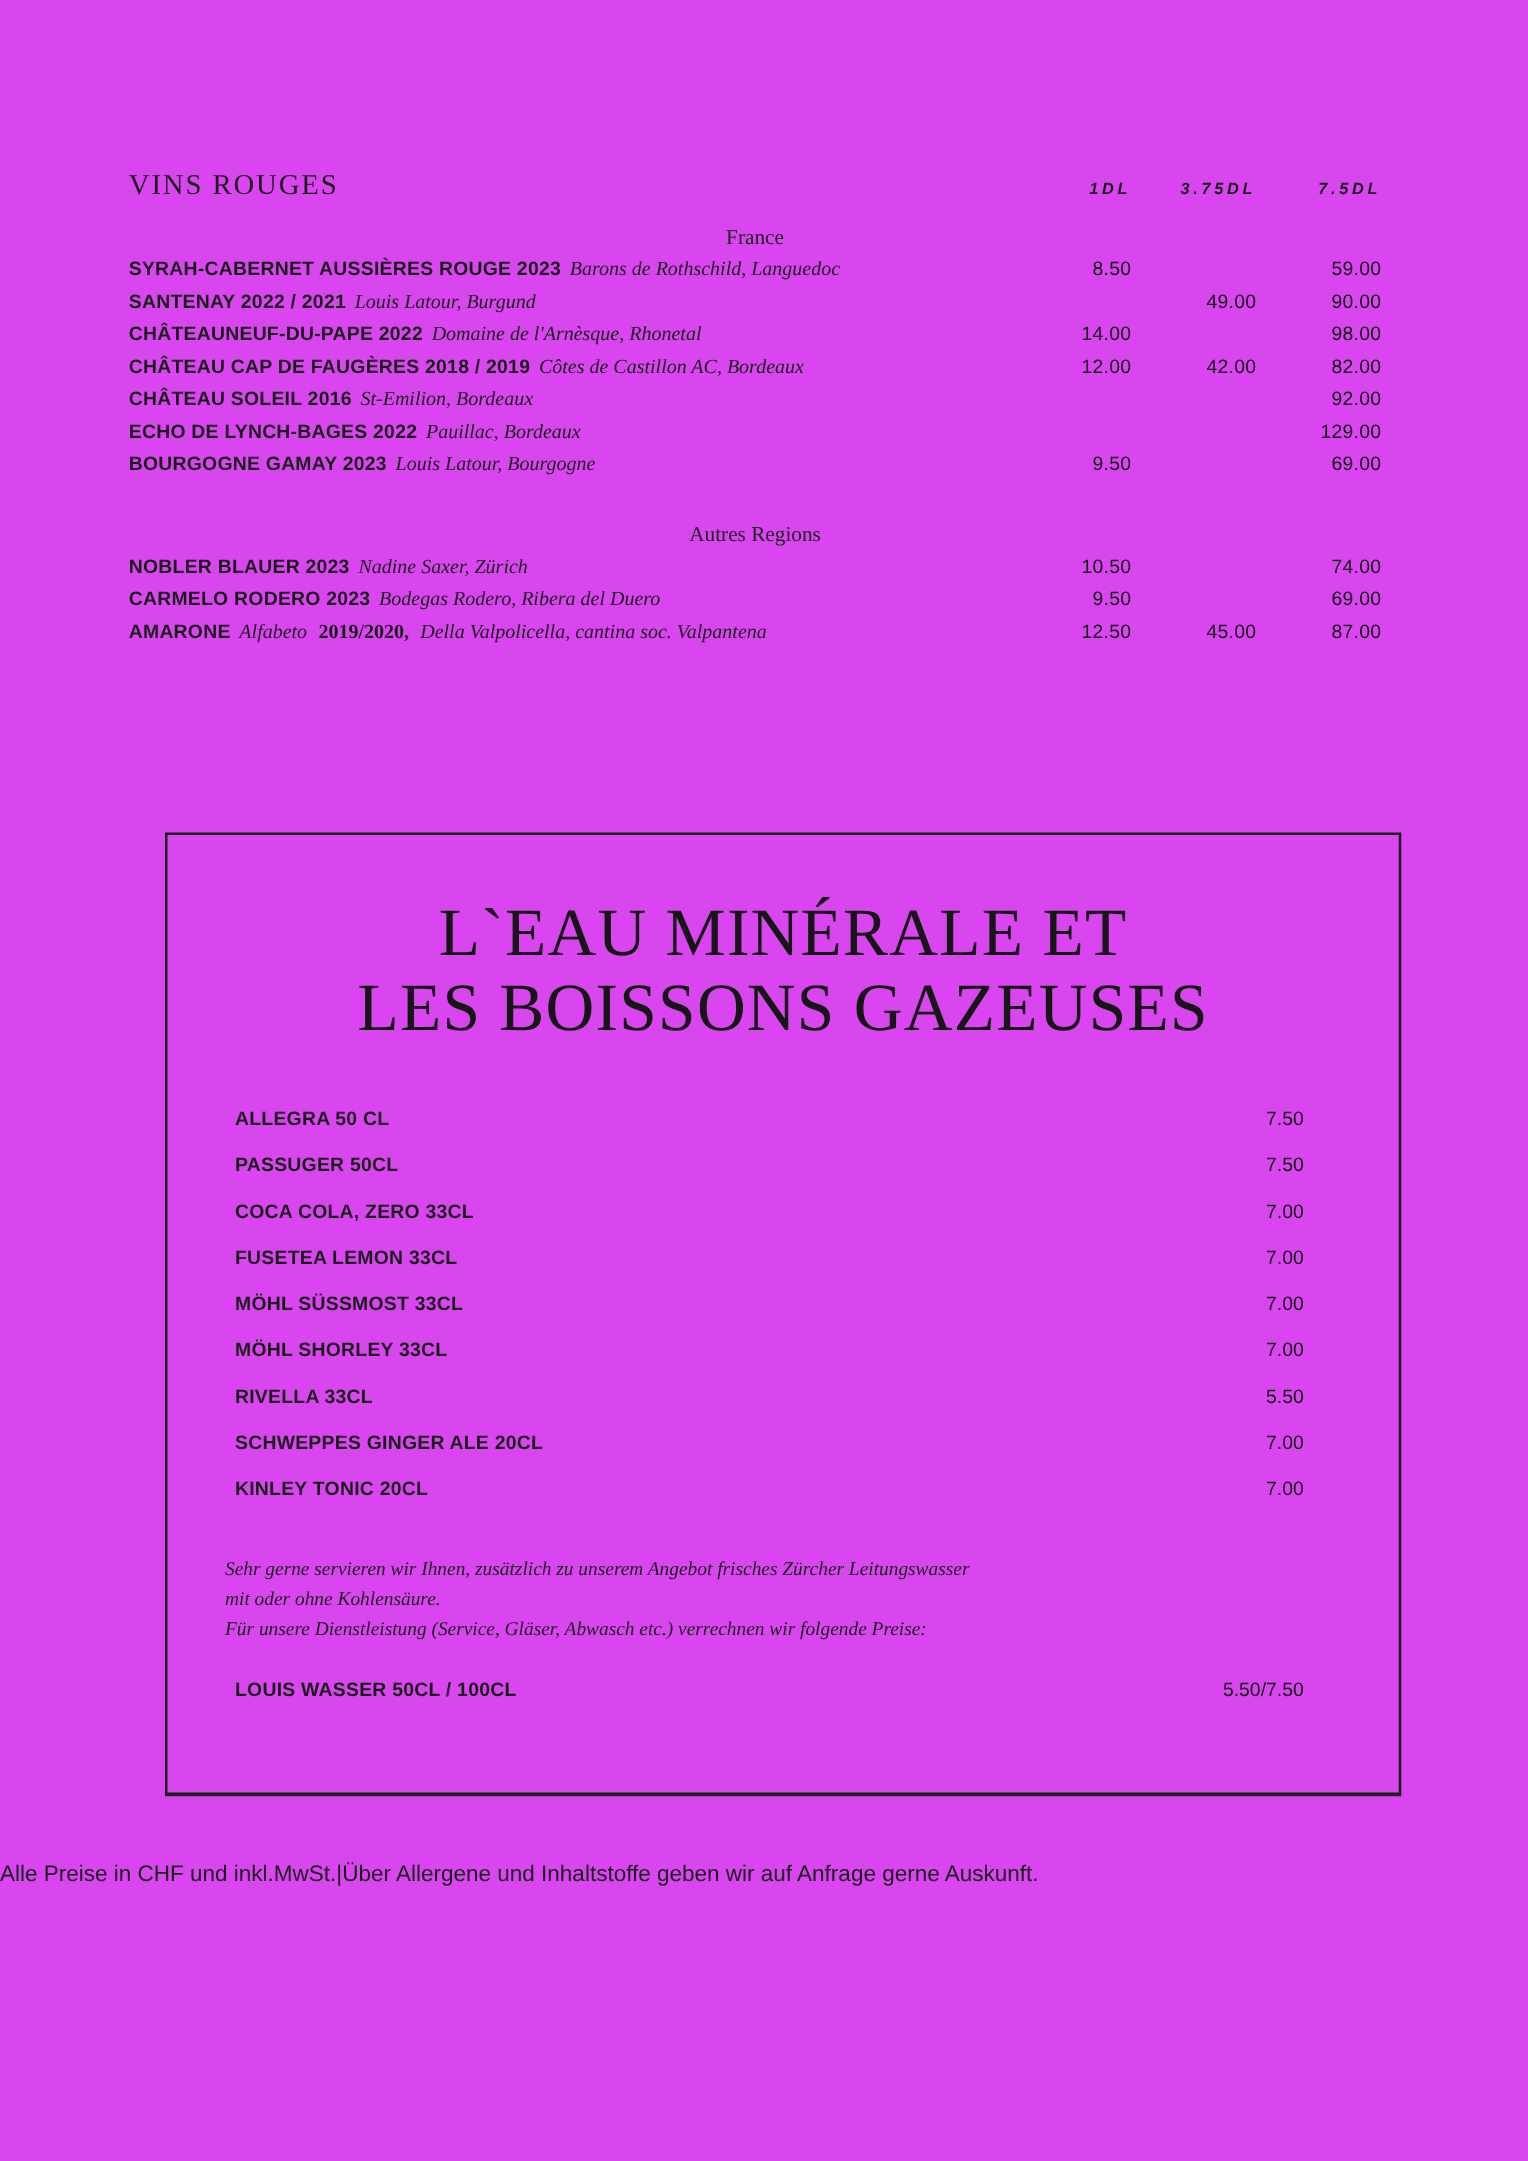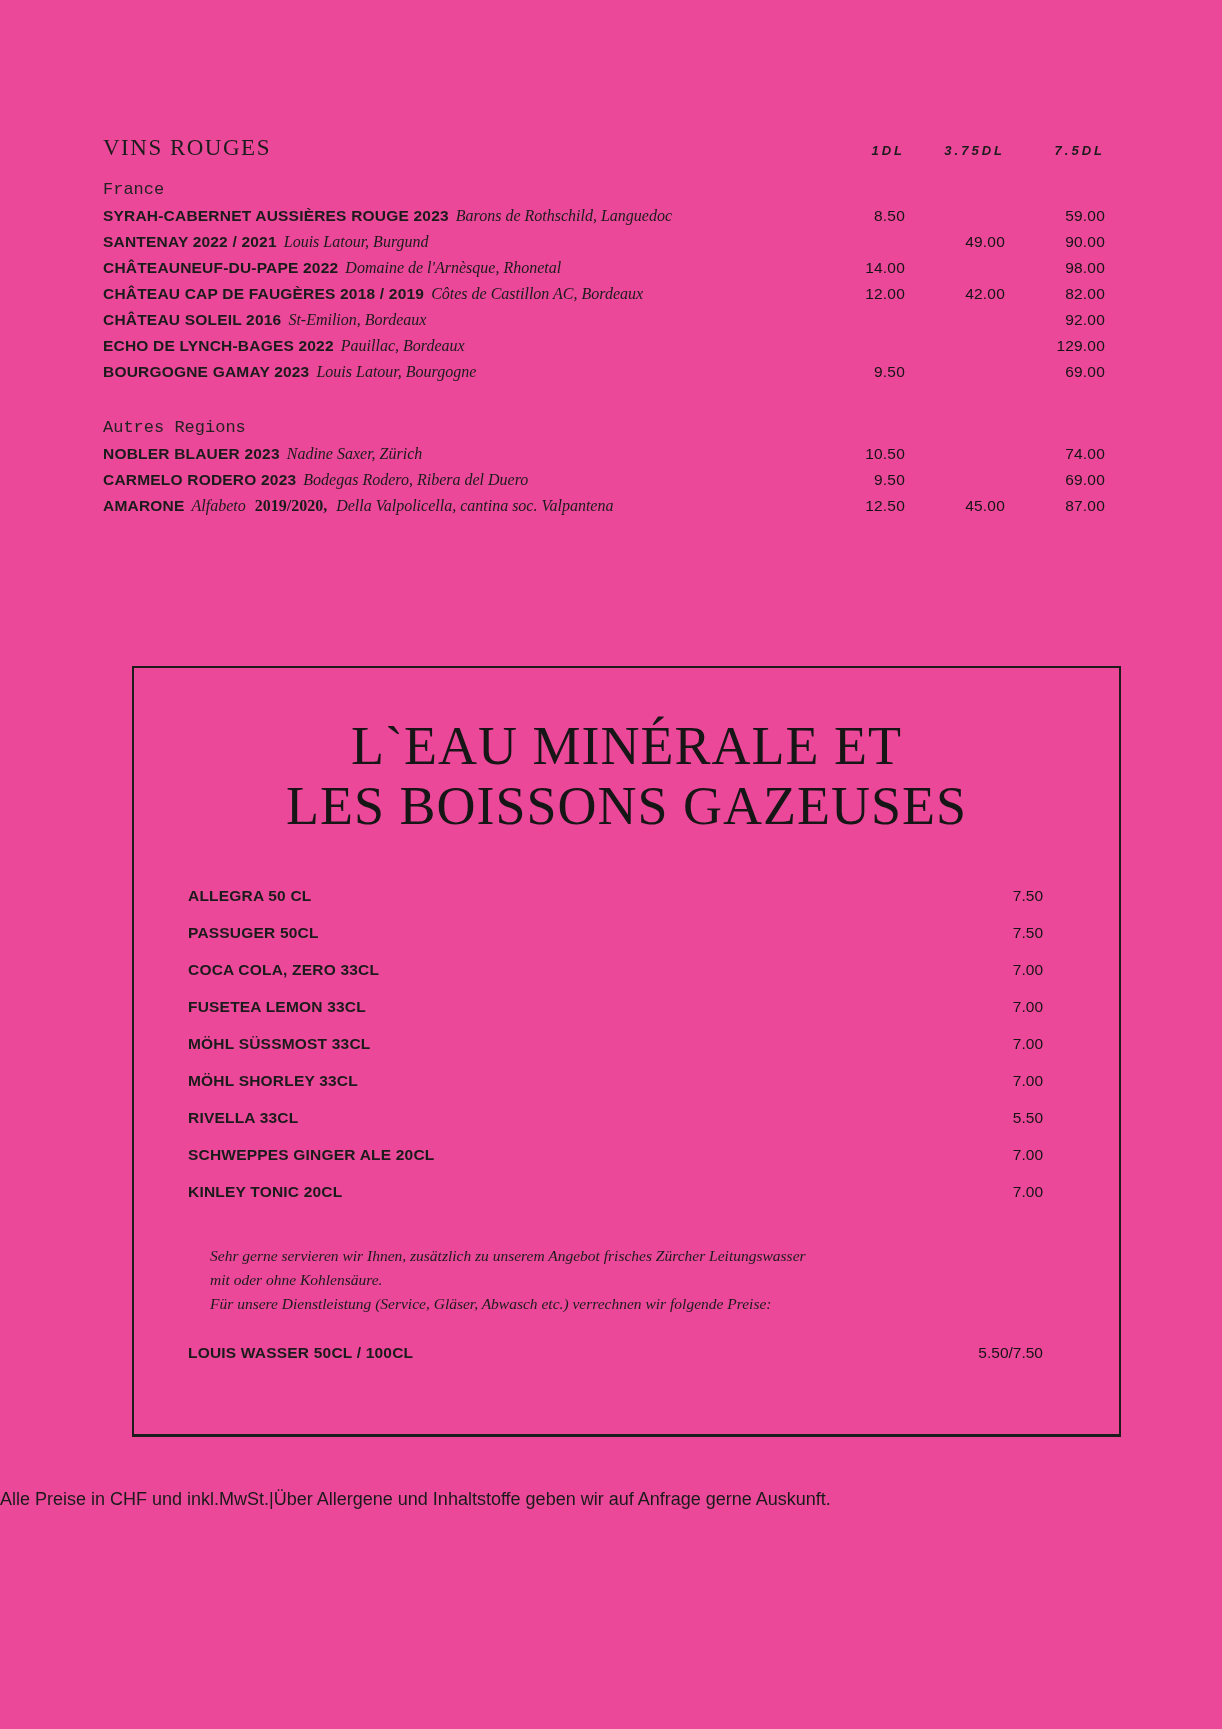--- a/index.html
+++ b/index.html
@@ -1,21 +1,21 @@
 <!DOCTYPE html>
 <html><head>
 <meta charset="utf-8">
 <style>
   * { margin: 0; padding: 0; box-sizing: border-box; }
   html, body { background: #ffffff; }
   .page {
     position: relative;
     width: 1222px;
     height: 1729px;
-    background: #ec4899;
+    background: #d946ef;
     color: #191919;
     overflow: hidden;
     font-family: "Liberation Sans", sans-serif;
   }
   .content { padding: 108px 0 0 103px; }
 
   
   .wine-table { width: 1002px; }
   .wt-row {
     display: grid;
@@ -33,25 +33,26 @@
   .col-head {
     font-size: 13px;
     font-weight: 700;
     font-style: italic;
     letter-spacing: 3px;
     text-align: right;
     color: #1c1c1c;
     margin-top: 28px;
   }
   .section-heading {
-    font-family: Liberation Mono, monospace;
+    font-family: Liberation Serif, serif;
     font-size: 17px;
     line-height: 20px;
     margin-top: 14px;
     color: #222;
+    text-align: center;
   }
   .section-heading.autres { margin-top: 36px; }
   .wine-row { margin-top: 6px; line-height: 20px; }
   .wine-name {
     font-size: 15.5px;
     font-weight: 700;
     letter-spacing: 0.2px;
     color: #1b1b1b;
   }
   .wine-detail {
@@ -107,21 +108,21 @@
     font-weight: 700;
     letter-spacing: 0.2px;
     color: #1b1b1b;
   }
   .drink-price {
     font-size: 15.5px;
     color: #141414;
   }
   .box-note {
     margin-top: 42px;
-    padding-left: 76px;
+    padding-left: 46px;
     font-family: "Liberation Serif", serif;
     font-style: italic;
     font-size: 15.5px;
     line-height: 24px;
     color: #1b1b1b;
   }
   .water-row {
     margin-top: 26px;
     padding: 0 76px 0 54px;
     display: flex;

